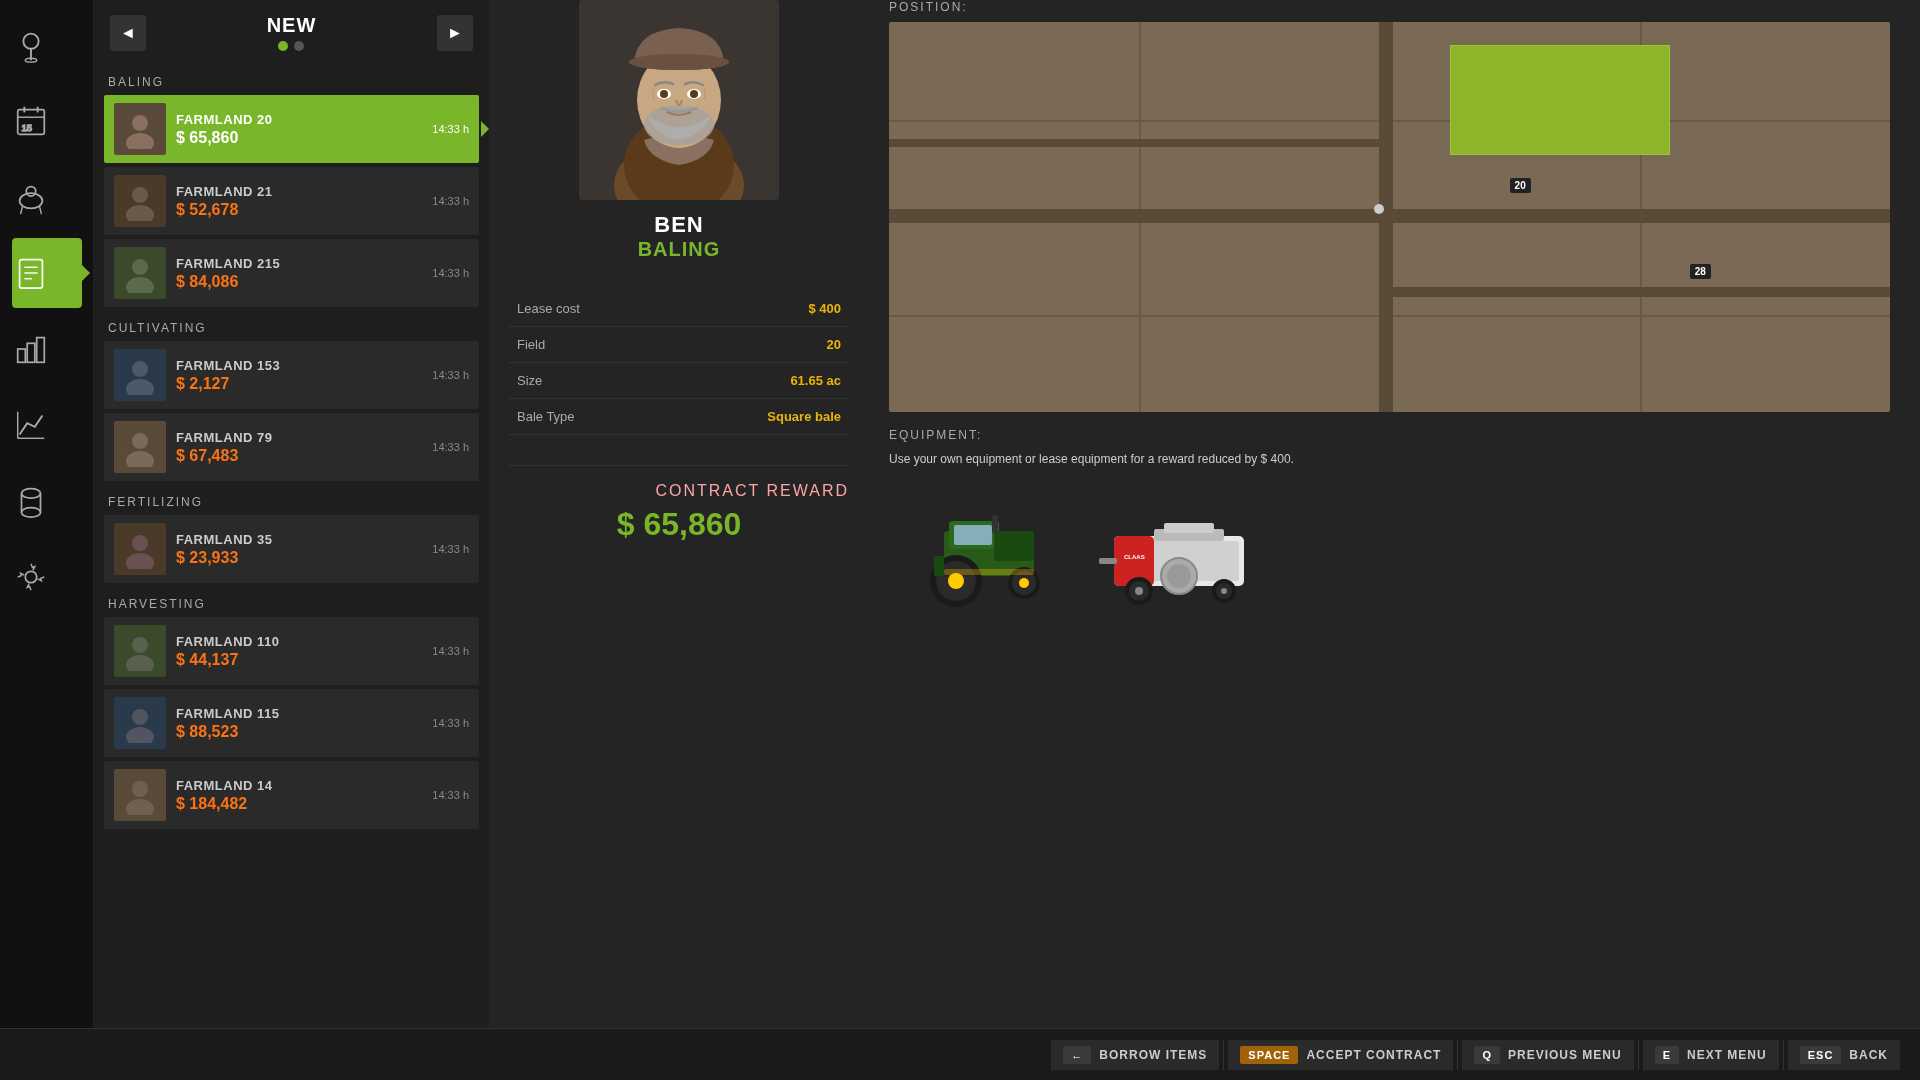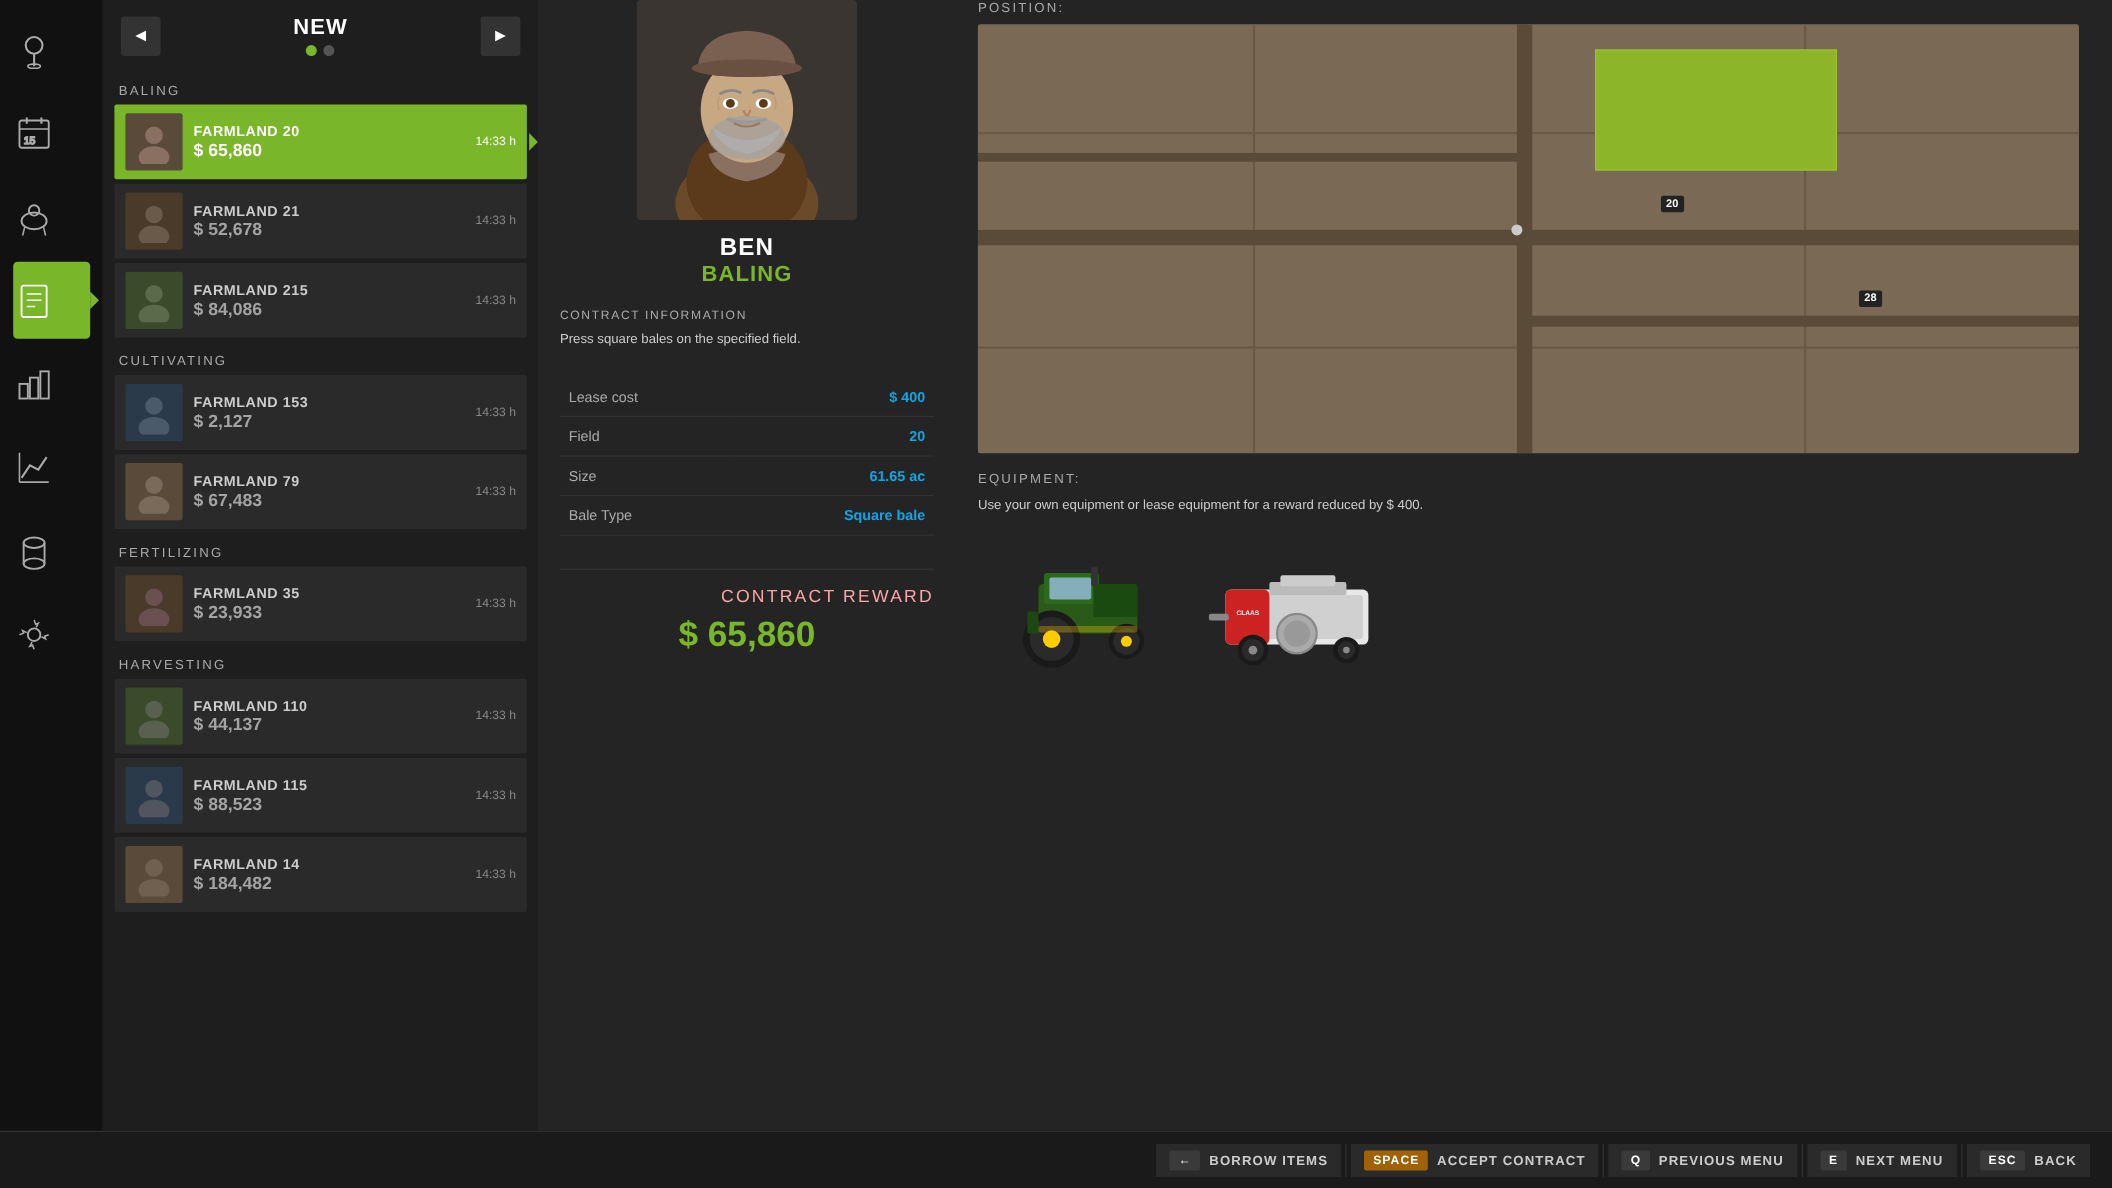--- a/index.html
+++ b/index.html
@@ -190,21 +190,21 @@
 
     .contract-name {
       font-size: 13px;
       font-weight: bold;
       color: #ccc;
       letter-spacing: 0.5px;
     }
 
     .contract-reward {
       font-size: 16px;
-      color: #a3a3a3;
+      color: #f97316;
       font-weight: bold;
       margin-top: 2px;
     }
 
     .contract-item.selected .contract-reward {
       color: #fff;
     }
 
     .contract-time {
       font-size: 11px;
@@ -336,21 +336,21 @@
       font-size: 13px;
       color: #ccc;
     }
 
     .contract-stats-table td:first-child {
       color: #aaa;
     }
 
     .contract-stats-table td:last-child {
       text-align: right;
-      color: #0ea5e9;
+      color: #eab308;
       font-weight: bold;
     }
 
     .reward-section {
       background: #2a2a2a;
       margin-top: auto;
       padding: 16px 20px;
       text-align: center;
     }
 
@@ -789,24 +789,20 @@
               <ellipse cx="100" cy="62" rx="50" ry="8" fill="#6a5040"></ellipse>
 
               <path d="M75 100 Q72 94 75 88" stroke="#b08060" stroke-width="1" fill="none" opacity="0.5"></path>
               <path d="M125 100 Q128 94 125 88" stroke="#b08060" stroke-width="1" fill="none" opacity="0.5"></path>
             </svg>
           </div>
           <div class="character-name">BEN</div>
           <div class="character-role">BALING</div>
         </div>
 
-        <div class="contract-info-section">
-          <div class="contract-info-label">CONTRACT INFORMATION</div>
-          <div class="contract-info-text">Press square bales on the specified field.</div>
-        </div>
 
         <table class="contract-stats-table">
           <tbody>
               <tr>
             <td>Lease cost</td>
             <td>$ 400</td>
           </tr>
           <tr>
             <td>Field</td>
             <td>20</td>

